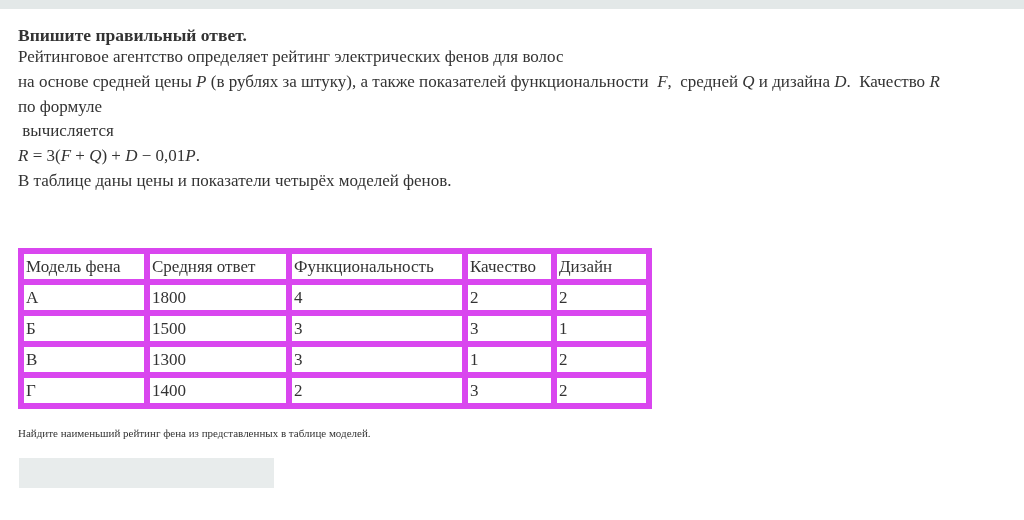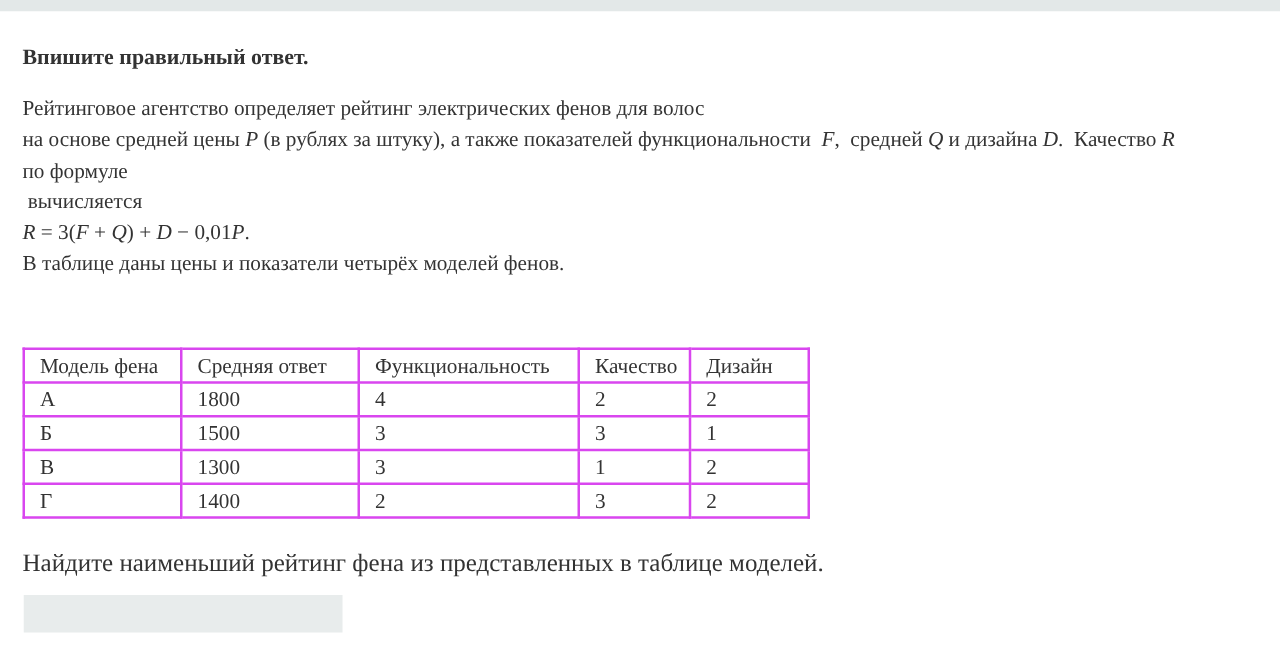--- a/index.html
+++ b/index.html
@@ -16,58 +16,57 @@
   }
   .top-bar {
     width: 1024px;
     height: 9px;
     background: #e3e8e8;
   }
   .content {
     padding: 0 16px 0 18px;
   }
   .title {
-    margin-top: 27px;
+    margin-top: 17px;
     font-size: 17.5px;
     font-weight: bold;
     line-height: 19px;
     white-space: pre-wrap;
   }
   .problem {
-    margin-top: 20px;
     font-size: 17px;
     line-height: 24.8px;
   }
   .pline {
     white-space: pre-wrap;
   }
   .it {
     font-style: italic;
   }
   table.ratings {
     margin-top: 54px;
     border-collapse: collapse;
     table-layout: fixed;
     width: 628px;
     font-size: 17px;
   }
   table.ratings th, table.ratings td {
-    border: 2px solid #d946ef;
+    border: 6px solid #d946ef;
     font-weight: normal;
     text-align: left;
     vertical-align: middle;
     height: 25px;
-    padding: 0 12px;
+    padding: 0 2px;
     line-height: 21px;
     overflow: hidden;
     white-space: nowrap;
   }
   .question {
-    margin-top: 26px;
-    font-size: 20px;
+    margin-top: 14px;
+    font-size: 11px;
     line-height: 20px;
     white-space: pre-wrap;
   }
   .answer-box {
     display: block;
     margin-top: 15px;
     margin-left: 1px;
     width: 255px;
     height: 30px;
     background: #e8ecec;

